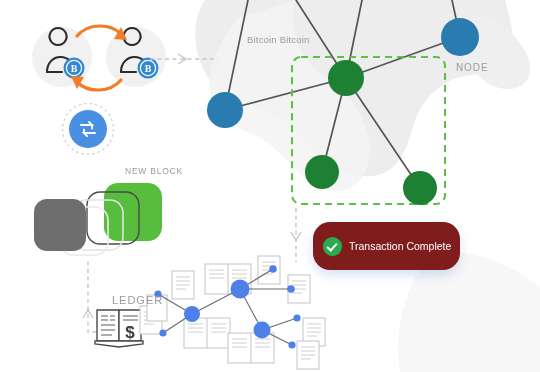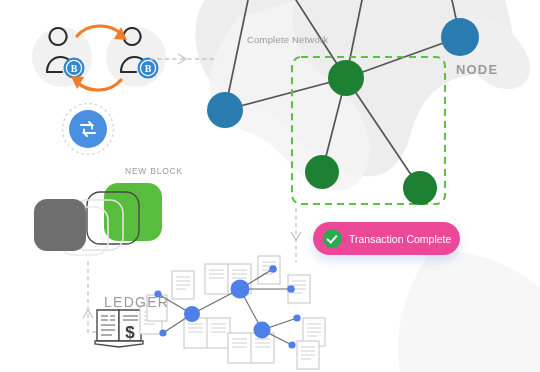--- a/index.html
+++ b/index.html
@@ -2,25 +2,25 @@
 <html><head>
 <meta charset="utf-8">
 <style>
   html,body{margin:0;padding:0;background:#ffffff;}
   body{width:540px;height:372px;overflow:hidden;
        font-family:"Liberation Sans","DejaVu Sans",sans-serif;}
   #stage{position:relative;width:540px;height:372px;background:#fff;}
   #stage svg.layer{position:absolute;left:0;top:0;width:540px;height:372px;}
   .lbl{position:absolute;color:#9a9a9a;letter-spacing:.02em;white-space:nowrap;}
   #lbl-network{left:247px;top:34px;font-size:9.5px;}
-  #lbl-node{left:456px;top:62px;font-size:13px;letter-spacing:.09em;font-weight:bold;}
+  #lbl-node{left:456px;top:62px;font-size:10px;letter-spacing:.09em;}
   #lbl-newblock{left:109px;top:166px;font-size:8.5px;letter-spacing:.09em;margin-left:16px;}
-  #lbl-ledger{left:104px;top:294px;font-size:14px;letter-spacing:.09em;}
-  #badge{position:absolute;left:313px;top:222px;width:147px;height:33px;
-         background:#ec4899;border-radius:17px;display:flex;align-items:center;
+  #lbl-ledger{left:112px;top:294px;font-size:11px;letter-spacing:.09em;}
+  #badge{position:absolute;left:313px;top:222px;width:147px;height:48px;
+         background:#7f1d1d;border-radius:17px;display:flex;align-items:center;
          box-shadow:0 5px 11px rgba(70,120,200,.22);}
   #badge .chk{width:19px;height:19px;border-radius:50%;background:#2aab4f;
          margin-left:10px;flex:0 0 auto;position:relative;}
   #badge .chk:after{content:"";position:absolute;left:5.6px;top:4px;width:4px;height:8px;
          border:solid #fff;border-width:0 2px 2px 0;transform:rotate(42deg);}
   #badge .txt{color:#fff;font-size:10.5px;margin-left:7px;}
 </style>
 </head>
 <body>
 
@@ -266,21 +266,21 @@
       <circle cx="262" cy="330" r="8.5"></circle>
       <circle cx="158" cy="294" r="3.6"></circle>
       <circle cx="163" cy="333" r="3.6"></circle>
       <circle cx="273" cy="269" r="3.8"></circle>
       <circle cx="291" cy="289" r="3.8"></circle>
       <circle cx="297" cy="318" r="3.6"></circle>
       <circle cx="292" cy="345" r="3.6"></circle>
     </g>
   </svg>
 
-  <div class="lbl" id="lbl-network">Complete Network</div>
+  <div class="lbl" id="lbl-network">Bitcoin Bitcoin</div>
   <div class="lbl" id="lbl-node">NODE</div>
   <div class="lbl" id="lbl-newblock">NEW BLOCK</div>
   <div class="lbl" id="lbl-ledger">LEDGER</div>
 
   <div id="badge">
     <span class="chk"></span>
     <span class="txt">Transaction Complete</span>
   </div>
 
 </div>

